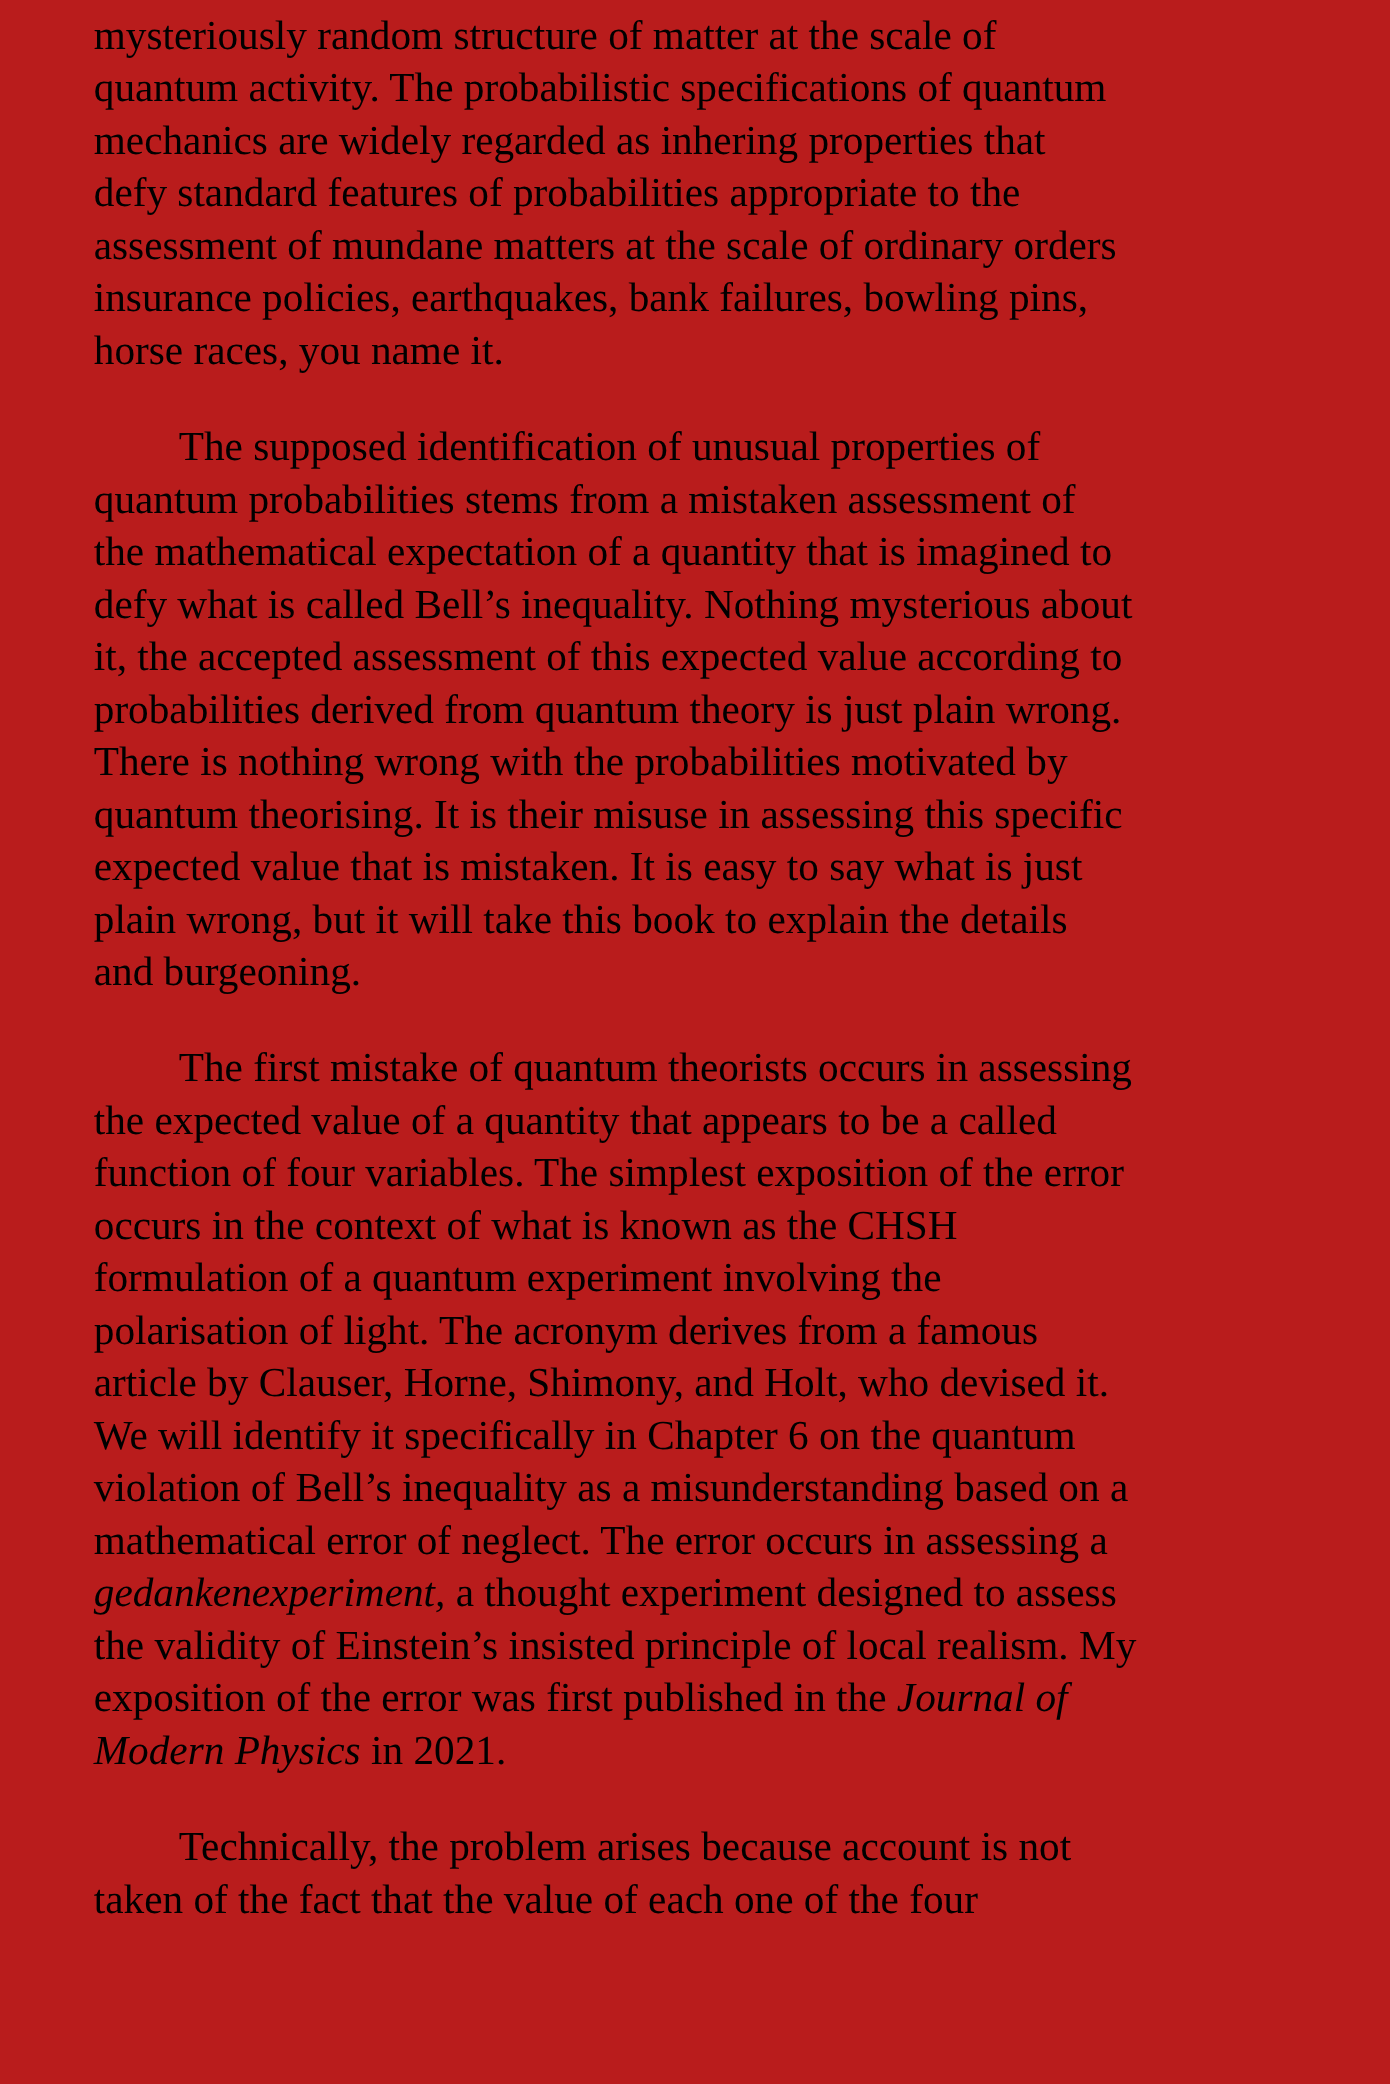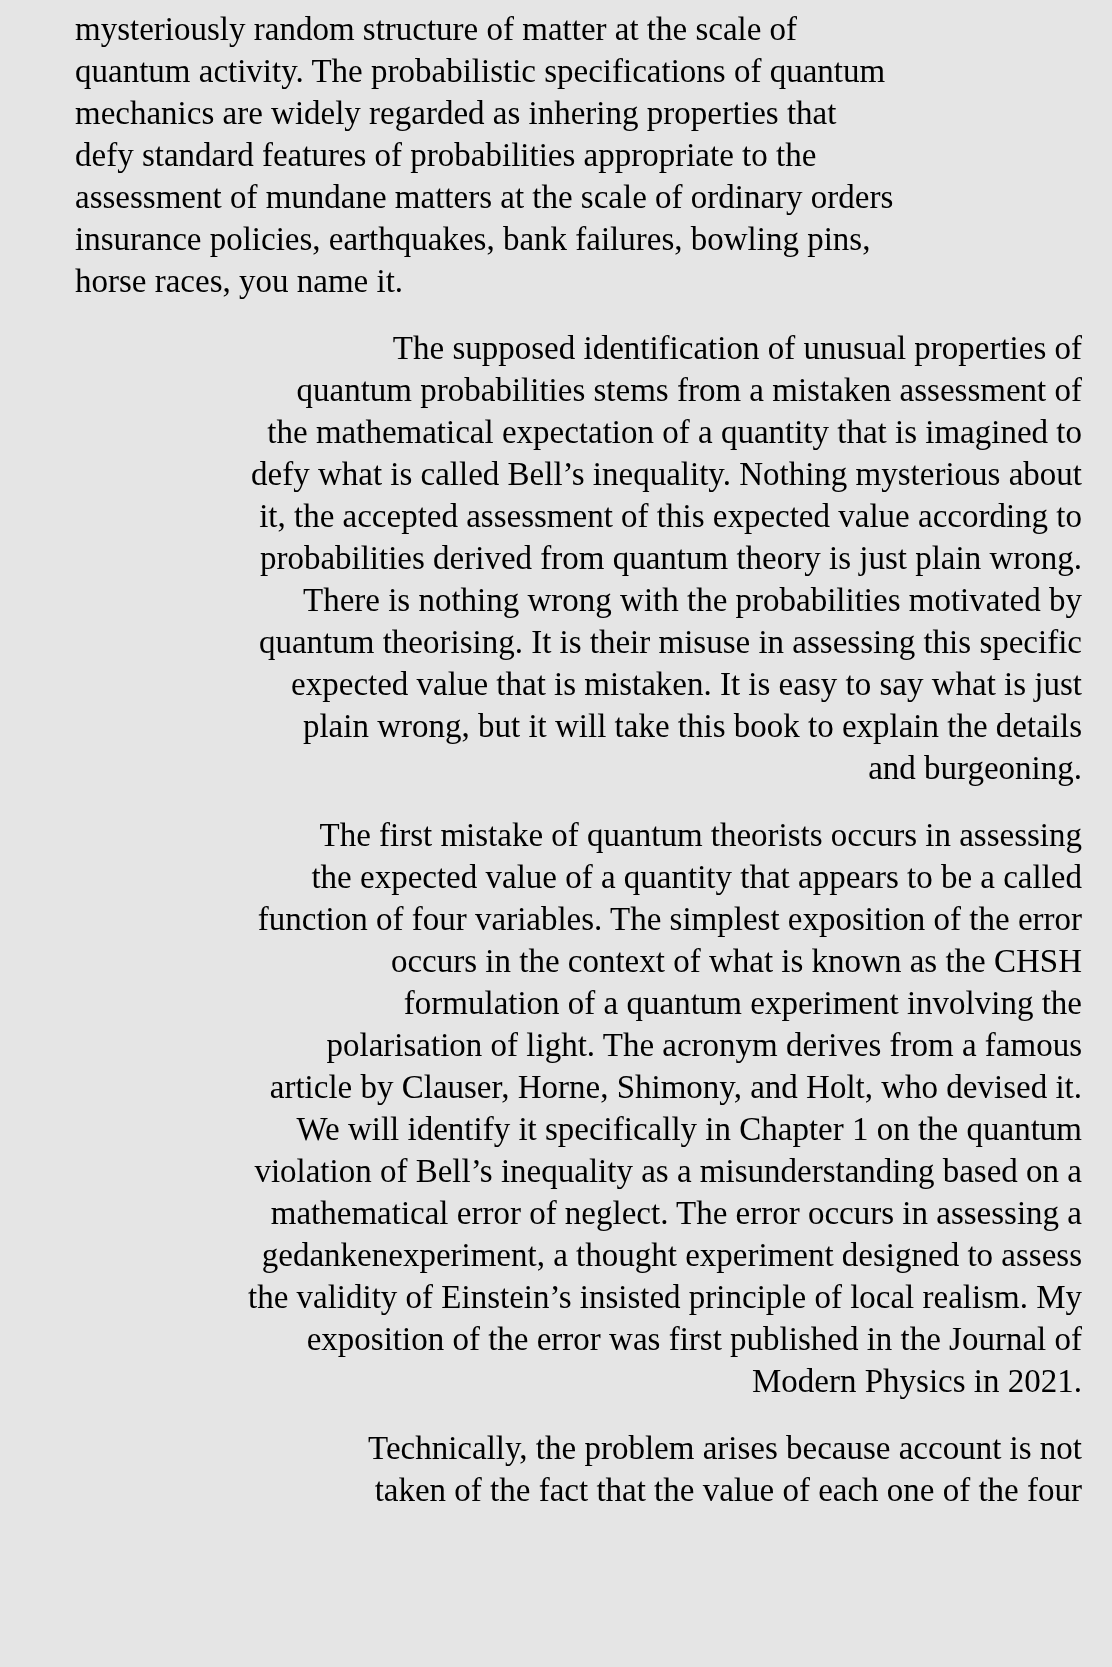--- a/index.html
+++ b/index.html
@@ -4,45 +4,45 @@
 <style>
   html, body {
     margin: 0;
     padding: 0;
     background: #ffffff;
   }
   .page {
     position: relative;
     width: 1112px;
     height: 1667px;
-    background: #e5e5e5;
+    background: #b91c1c;
     overflow: hidden;
   }
   .text-column {
     padding: 8px 30px 0 75px;
     font-family: "Liberation Serif", serif;
     font-size: 33px;
     line-height: 42px;
     color: #000000;
     text-rendering: optimizeLegibility;
   }
   .paragraph {
     margin: 0;
   }
   .paragraph + .paragraph {
-    margin-top: 25px;
-    text-align: right;
+    margin-top: 35px;
   }
   .paragraph.indent .line:first-child {
     padding-left: 68px;
   }
   .line {
     white-space: nowrap;
   }
   .italic {
+    font-style: italic;
   }
 </style>
 </head>
 <body>
 
 <main class="page">
   <div class="text-column">
       <div class="paragraph">
         <div class="line"><span>mysteriously random structure of matter at the scale of</span></div>
         <div class="line"><span>quantum activity. The probabilistic specifications of quantum</span></div>
@@ -66,21 +66,21 @@
         <div class="line"><span>and burgeoning.</span></div>
       </div>
       <div class="paragraph indent">
         <div class="line"><span>The first mistake of quantum theorists occurs in assessing</span></div>
         <div class="line"><span>the expected value of a quantity that appears to be a called</span></div>
         <div class="line"><span>function of four variables. The simplest exposition of the error</span></div>
         <div class="line"><span>occurs in the context of what is known as the CHSH</span></div>
         <div class="line"><span>formulation of a quantum experiment involving the</span></div>
         <div class="line"><span>polarisation of light. The acronym derives from a famous</span></div>
         <div class="line"><span>article by Clauser, Horne, Shimony, and Holt, who devised it.</span></div>
-        <div class="line"><span>We will identify it specifically in Chapter 1 on the quantum</span></div>
+        <div class="line"><span>We will identify it specifically in Chapter 6 on the quantum</span></div>
         <div class="line"><span>violation of Bell’s inequality as a misunderstanding based on a</span></div>
         <div class="line"><span>mathematical error of neglect. The error occurs in assessing a</span></div>
         <div class="line"><span class="italic">gedankenexperiment,</span><span> a thought experiment designed to assess</span></div>
         <div class="line"><span>the validity of Einstein’s insisted principle of local realism. My</span></div>
         <div class="line"><span>exposition of the error was first published in the </span><span class="italic">Journal of</span></div>
         <div class="line"><span class="italic">Modern Physics</span><span> in 2021.</span></div>
       </div>
       <div class="paragraph indent">
         <div class="line"><span>Technically, the problem arises because account is not</span></div>
         <div class="line"><span>taken of the fact that the value of each one of the four</span></div>

